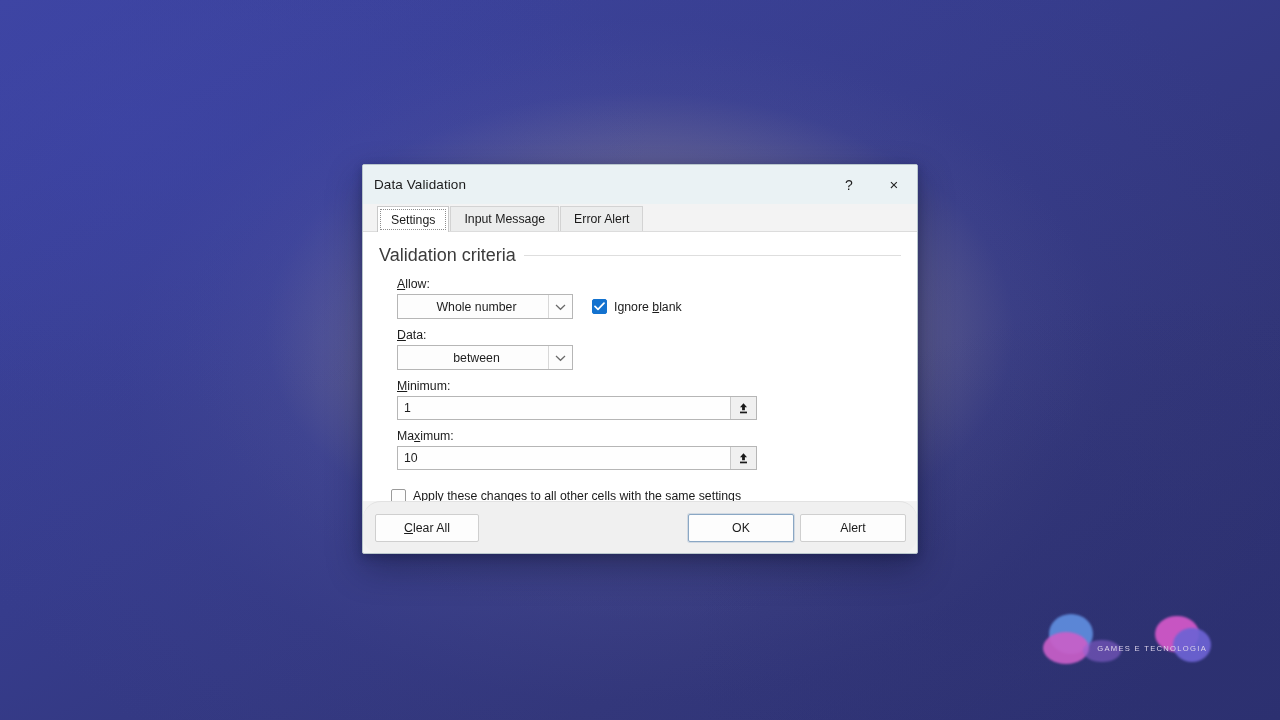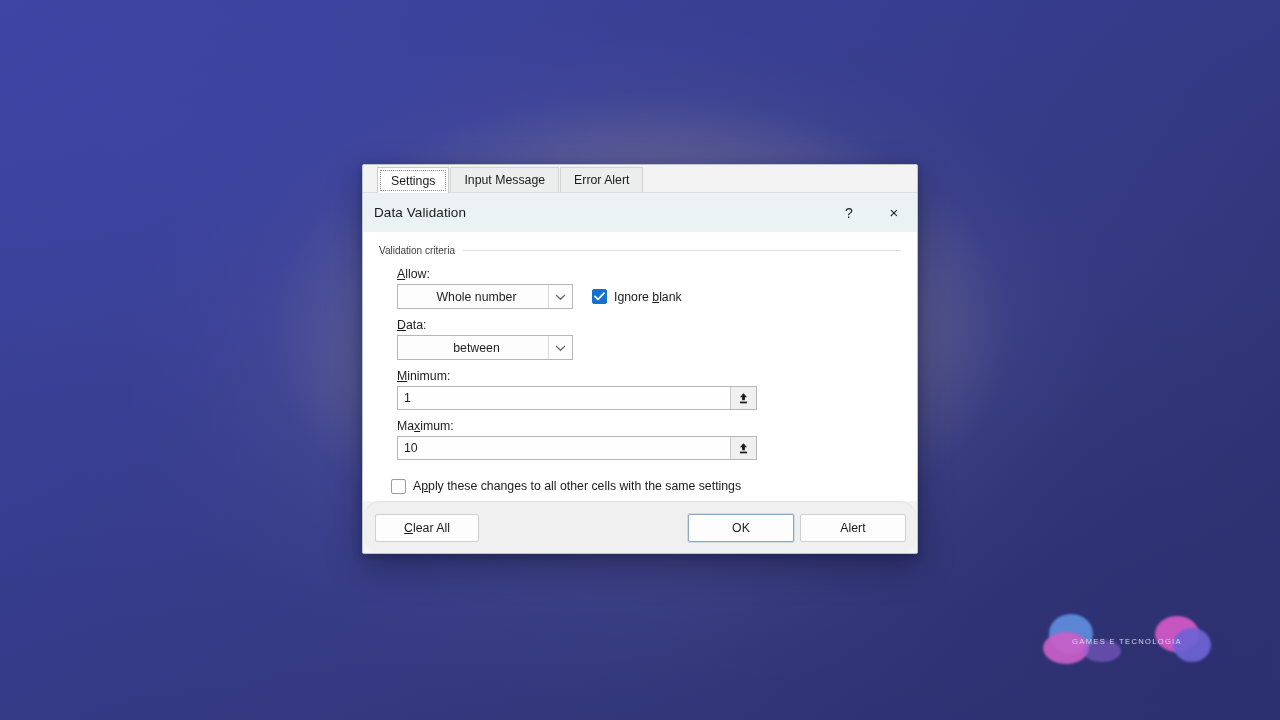--- a/index.html
+++ b/index.html
@@ -155,21 +155,21 @@
   }
 
   
   #group-header {
     display: flex;
     align-items: center;
     gap: 8px;
     margin-bottom: 11px;
   }
   #group-label {
-    font-size: 10px;
+    font-size: 18px;
     color: #3b3b3b;
     white-space: nowrap;
   }
   #group-rule {
     flex: 1;
     height: 1px;
     background: #dedede;
   }
 
   .field-group { padding-left: 18px; }
@@ -320,54 +320,54 @@
     font-size: 22px;
     font-weight: bold;
     color: #ffffff;
     letter-spacing: -0.6px;
     text-align: center;
     z-index: 3;
     font-family: "DejaVu Sans", sans-serif;
   }
   #logo-tag {
     position: absolute;
-    left: 4px; top: 27px;
+    left: 4px; top: 34px;
     width: 160px;
     font-size: 7.6px;
     color: #dcd3ea;
     letter-spacing: 1.3px;
-    text-align: center;
+    text-align: right;
     z-index: 3;
   }
 </style>
 </head>
 <body>
 
 <div id="desktop"></div>
 
 <div id="dialog">
 
   <div class="wm wm-e"></div>
   <div class="wm wm-a"></div>
   <div class="wm wm-b"></div>
   <div class="wm wm-c"></div>
   <div class="wm wm-d"></div>
-
-  <div id="tabstrip">
-    <div class="tab active">Settings</div>
-    <div class="tab">Input Message</div>
-    <div class="tab">Error Alert</div>
-  </div>
 
   <div id="titlebar">
     <span id="title-text">Data Validation</span>
     <div id="titlebar-controls">
       <div class="tb-btn help">?</div>
       <div class="tb-btn close">×</div>
     </div>
+  </div>
+
+  <div id="tabstrip">
+    <div class="tab active">Settings</div>
+    <div class="tab">Input Message</div>
+    <div class="tab">Error Alert</div>
   </div>
 
   <div id="body">
 
     <div id="group-header">
       <span id="group-label">Validation criteria</span>
       <span id="group-rule"></span>
     </div>
 
     <div class="field-group">

